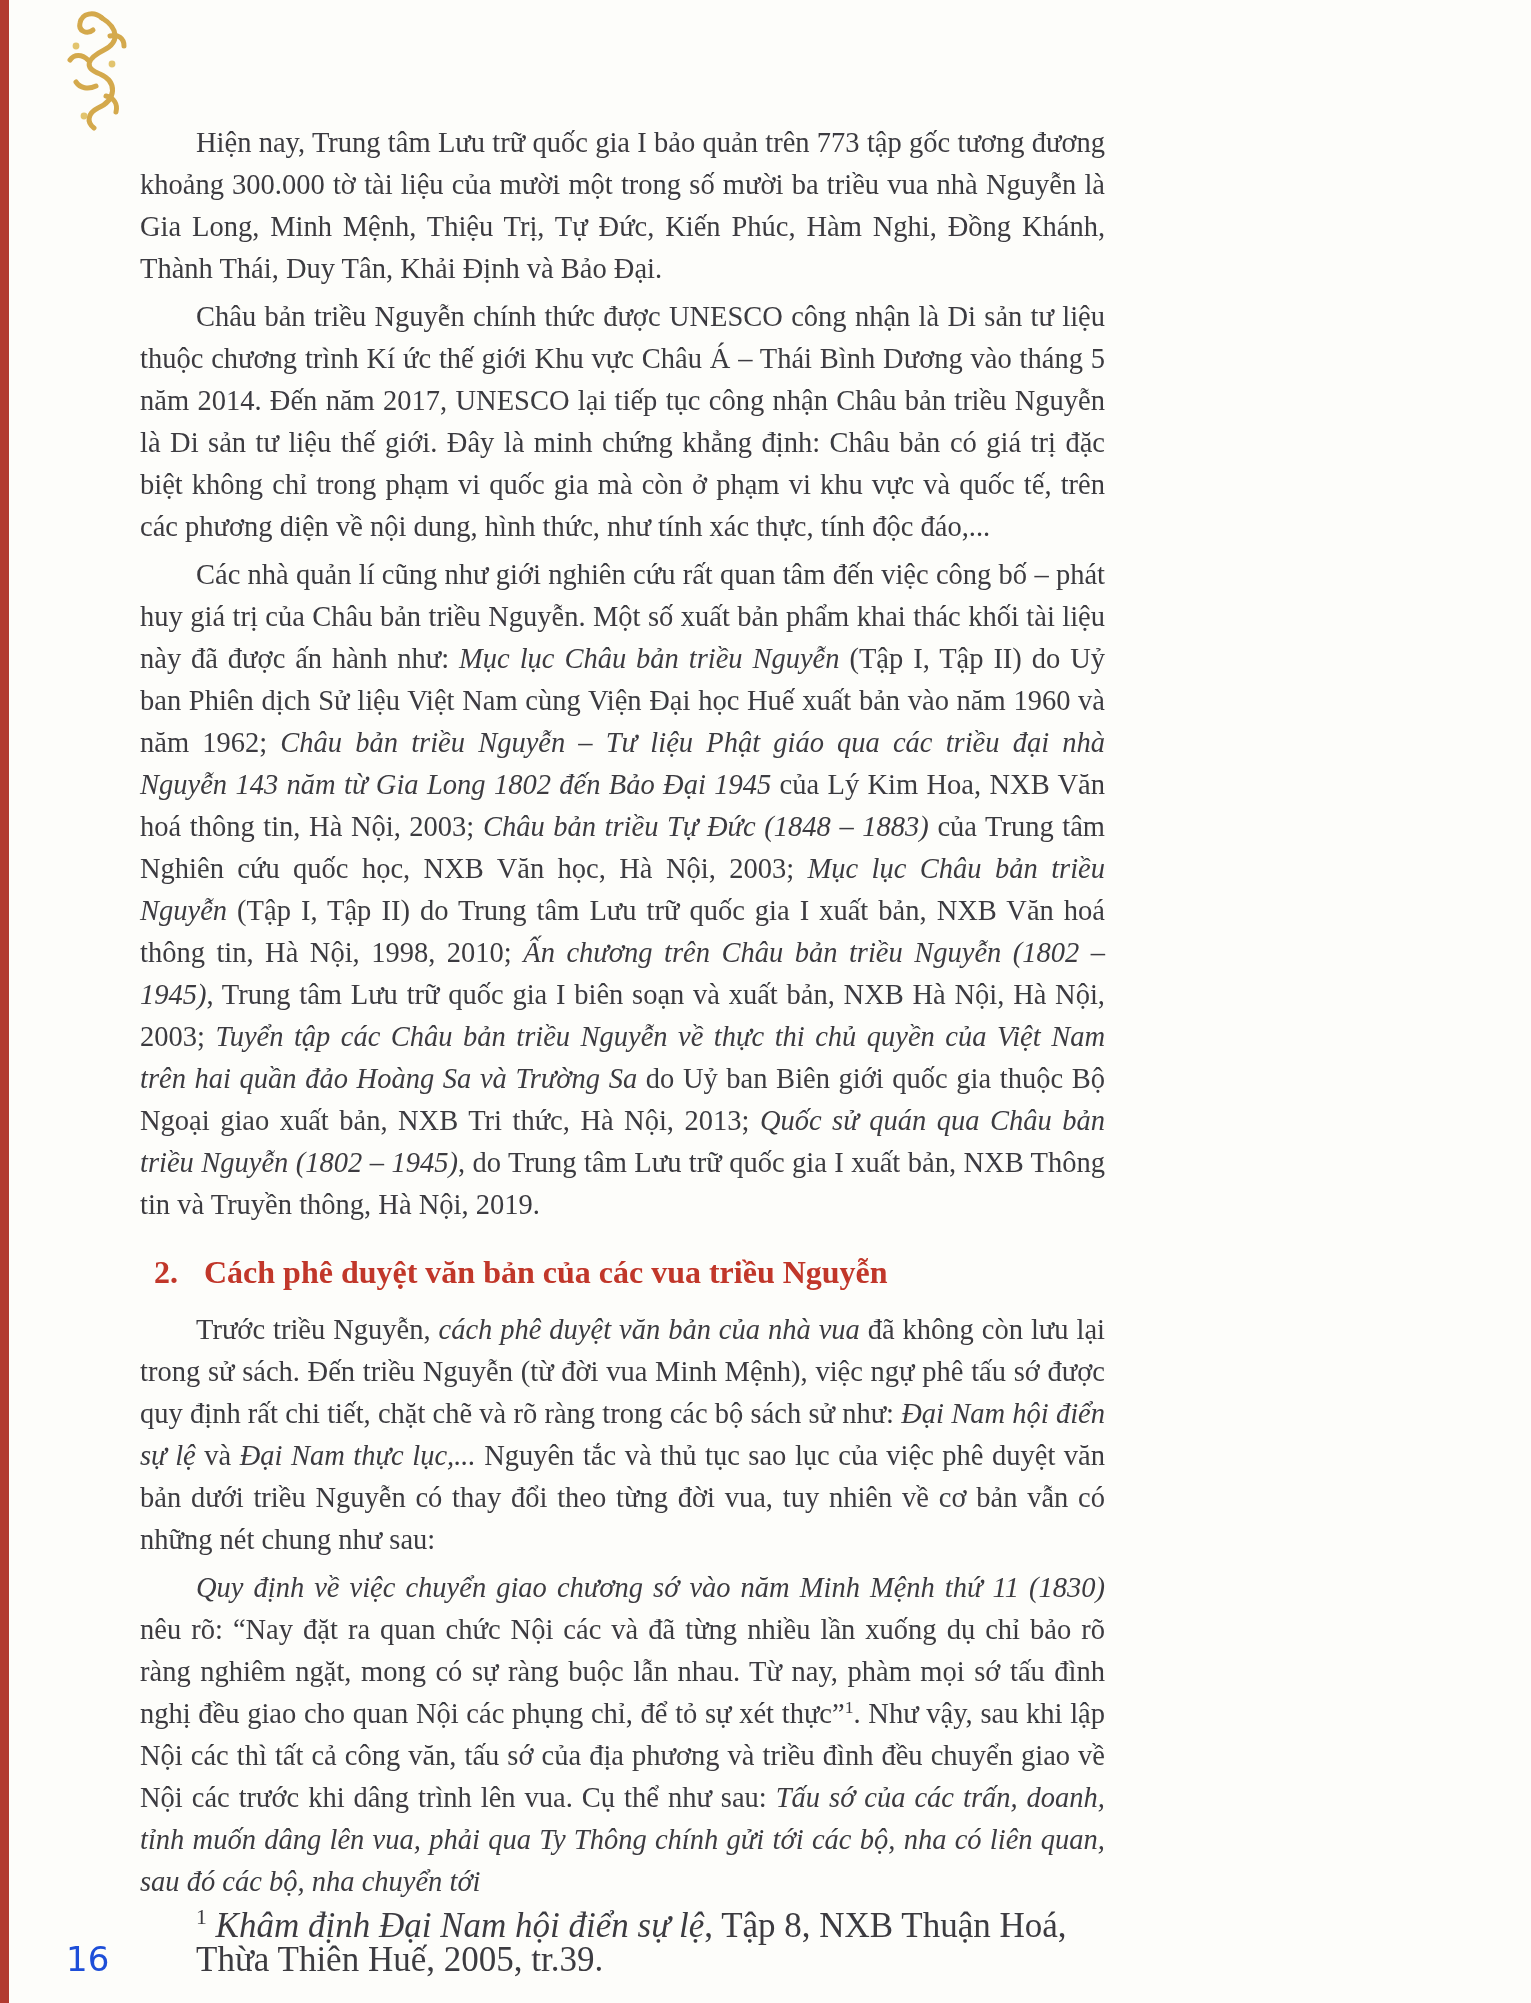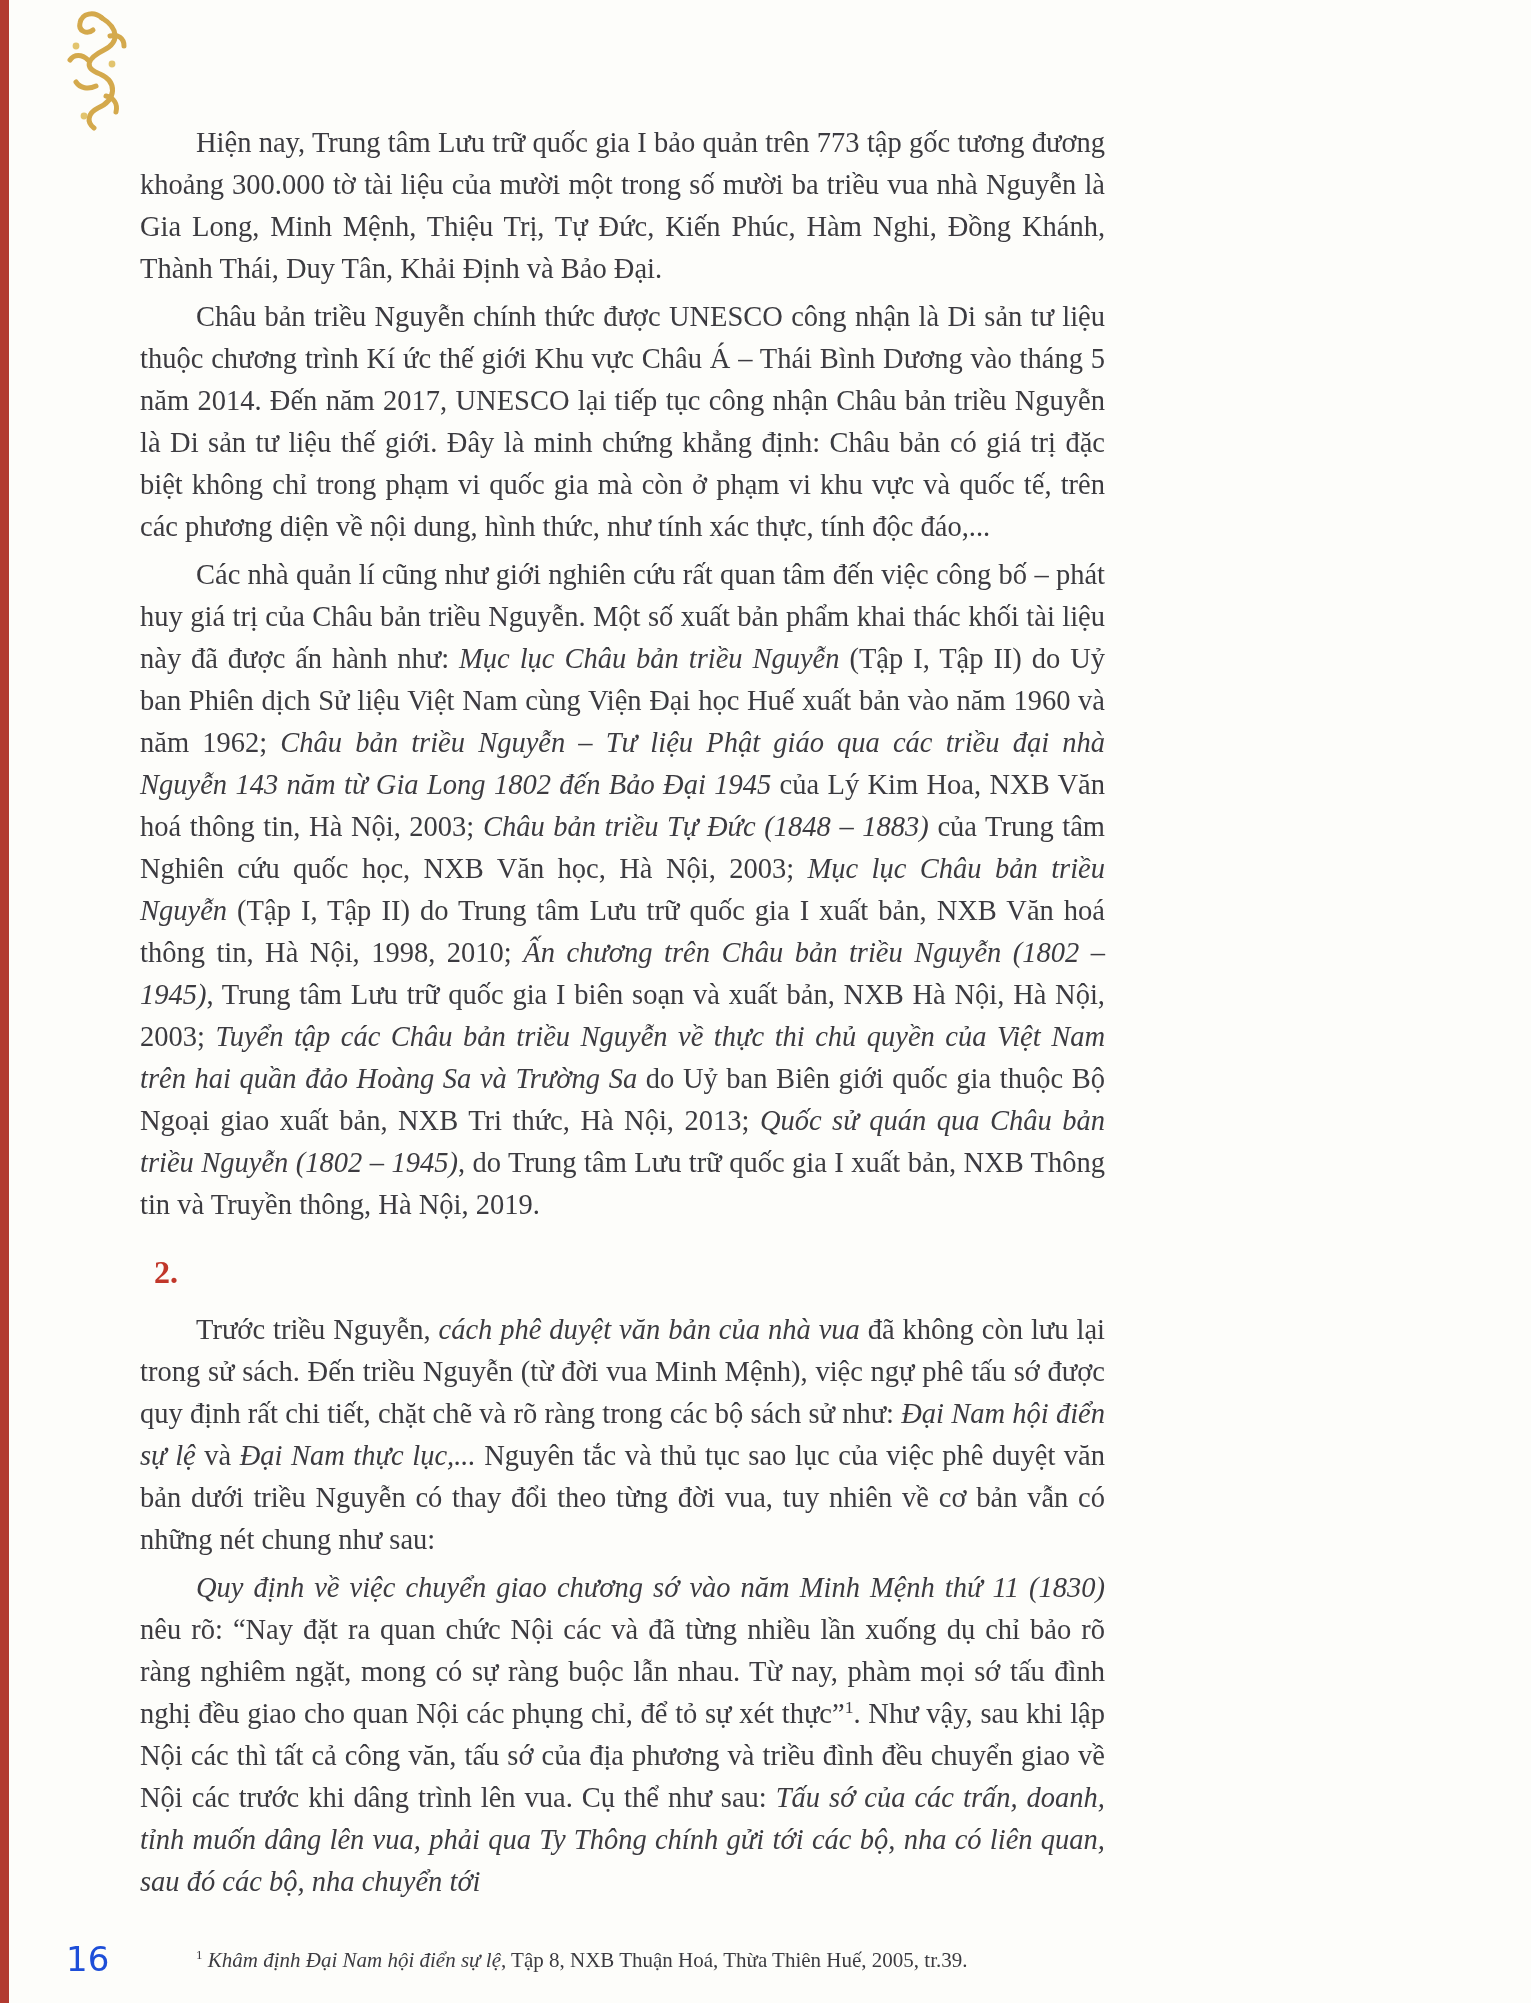--- a/index.html
+++ b/index.html
@@ -46,21 +46,21 @@
     align-items:baseline;
     gap:26px;
     color:#c1372a;
     font-weight:bold;
     font-size:32px;
     margin:28px 0 18px 14px;
   }
   .footnote {
     position:absolute; left:140px; bottom:26px;
     width:965px;
-    font-size:21px;
+    font-size:35px;
     line-height:34px;
     padding-left:56px;
     color:#3c3b40;
   }
   .page-number {
     position:absolute; left:66px; bottom:24px;
     font-size:34px;
     color:#1d4ed8;
     font-family:"DejaVu Sans", sans-serif;
   }
@@ -92,20 +92,21 @@
 
 
   <div class="text-block">
 
     <p class="body"><span>Hiện nay, Trung tâm Lưu trữ quốc gia I bảo quản trên 773 tập gốc tương đương khoảng 300.000 tờ tài liệu của mười một trong số mười ba triều vua nhà Nguyễn là Gia Long, Minh Mệnh, Thiệu Trị, Tự Đức, Kiến Phúc, Hàm Nghi, Đồng Khánh, Thành Thái, Duy Tân, Khải Định và Bảo Đại.</span></p>
     <p class="body"><span>Châu bản triều Nguyễn chính thức được UNESCO công nhận là Di sản tư liệu thuộc chương trình Kí ức thế giới Khu vực Châu Á – Thái Bình Dương vào tháng 5 năm 2014. Đến năm 2017, UNESCO lại tiếp tục công nhận Châu bản triều Nguyễn là Di sản tư liệu thế giới. Đây là minh chứng khẳng định: Châu bản có giá trị đặc biệt không chỉ trong phạm vi quốc gia mà còn ở phạm vi khu vực và quốc tế, trên các phương diện về nội dung, hình thức, như tính xác thực, tính độc đáo,...</span></p>
     <p class="body"><span>Các nhà quản lí cũng như giới nghiên cứu rất quan tâm đến việc công bố – phát huy giá trị của Châu bản triều Nguyễn. Một số xuất bản phẩm khai thác khối tài liệu này đã được ấn hành như: </span><span class="i">Mục lục Châu bản triều Nguyễn</span><span> (Tập I, Tập II) do Uỷ ban Phiên dịch Sử liệu Việt Nam cùng Viện Đại học Huế xuất bản vào năm 1960 và năm 1962; </span><span class="i">Châu bản triều Nguyễn – Tư liệu Phật giáo qua các triều đại nhà Nguyễn 143 năm từ Gia Long 1802 đến Bảo Đại 1945</span><span> của Lý Kim Hoa, NXB Văn hoá thông tin, Hà Nội, 2003; </span><span class="i">Châu bản triều Tự Đức (1848 – 1883)</span><span> của Trung tâm Nghiên cứu quốc học, NXB Văn học, Hà Nội, 2003; </span><span class="i">Mục lục Châu bản triều Nguyễn</span><span> (Tập I, Tập II) do Trung tâm Lưu trữ quốc gia I xuất bản, NXB Văn hoá thông tin, Hà Nội, 1998, 2010; </span><span class="i">Ấn chương trên Châu bản triều Nguyễn (1802 – 1945)</span><span>, Trung tâm Lưu trữ quốc gia I biên soạn và xuất bản, NXB Hà Nội, Hà Nội, 2003; </span><span class="i">Tuyển tập các Châu bản triều Nguyễn về thực thi chủ quyền của Việt Nam trên hai quần đảo Hoàng Sa và Trường Sa</span><span> do Uỷ ban Biên giới quốc gia thuộc Bộ Ngoại giao xuất bản, NXB Tri thức, Hà Nội, 2013; </span><span class="i">Quốc sử quán qua Châu bản triều Nguyễn (1802 – 1945)</span><span>, do Trung tâm Lưu trữ quốc gia I xuất bản, NXB Thông tin và Truyền thông, Hà Nội, 2019.</span></p>
 
     <div class="section-heading">
       <span>2.</span>
+      <span>Cách phê duyệt văn bản của các vua triều Nguyễn</span>
     </div>
 
     <p class="body"><span>Trước triều Nguyễn, </span><span class="i">cách phê duyệt văn bản của nhà vua</span><span> đã không còn lưu lại trong sử sách. Đến triều Nguyễn (từ đời vua Minh Mệnh), việc ngự phê tấu sớ được quy định rất chi tiết, chặt chẽ và rõ ràng trong các bộ sách sử như: </span><span class="i">Đại Nam hội điển sự lệ</span><span> và </span><span class="i">Đại Nam thực lục,...</span><span> Nguyên tắc và thủ tục sao lục của việc phê duyệt văn bản dưới triều Nguyễn có thay đổi theo từng đời vua, tuy nhiên về cơ bản vẫn có những nét chung như sau:</span></p>
     <p class="body"><span class="i">Quy định về việc chuyển giao chương sớ vào năm Minh Mệnh thứ 11 (1830)</span><span> nêu rõ: “Nay đặt ra quan chức Nội các và đã từng nhiều lần xuống dụ chỉ bảo rõ ràng nghiêm ngặt, mong có sự ràng buộc lẫn nhau. Từ nay, phàm mọi sớ tấu đình nghị đều giao cho quan Nội các phụng chỉ, để tỏ sự xét thực”</span><sup>1</sup><span>. Như vậy, sau khi lập Nội các thì tất cả công văn, tấu sớ của địa phương và triều đình đều chuyển giao về Nội các trước khi dâng trình lên vua. Cụ thể như sau: </span><span class="i">Tấu sớ của các trấn, doanh, tỉnh muốn dâng lên vua, phải qua Ty Thông chính gửi tới các bộ, nha có liên quan, sau đó các bộ, nha chuyển tới</span></p>
 
   </div>
 
   <div class="footnote"><sup>1</sup><span class="i"> Khâm định Đại Nam hội điển sự lệ</span><span>, Tập 8, NXB Thuận Hoá, Thừa Thiên Huế, 2005, tr.39.</span></div>
 
   <div class="page-number">16</div>

